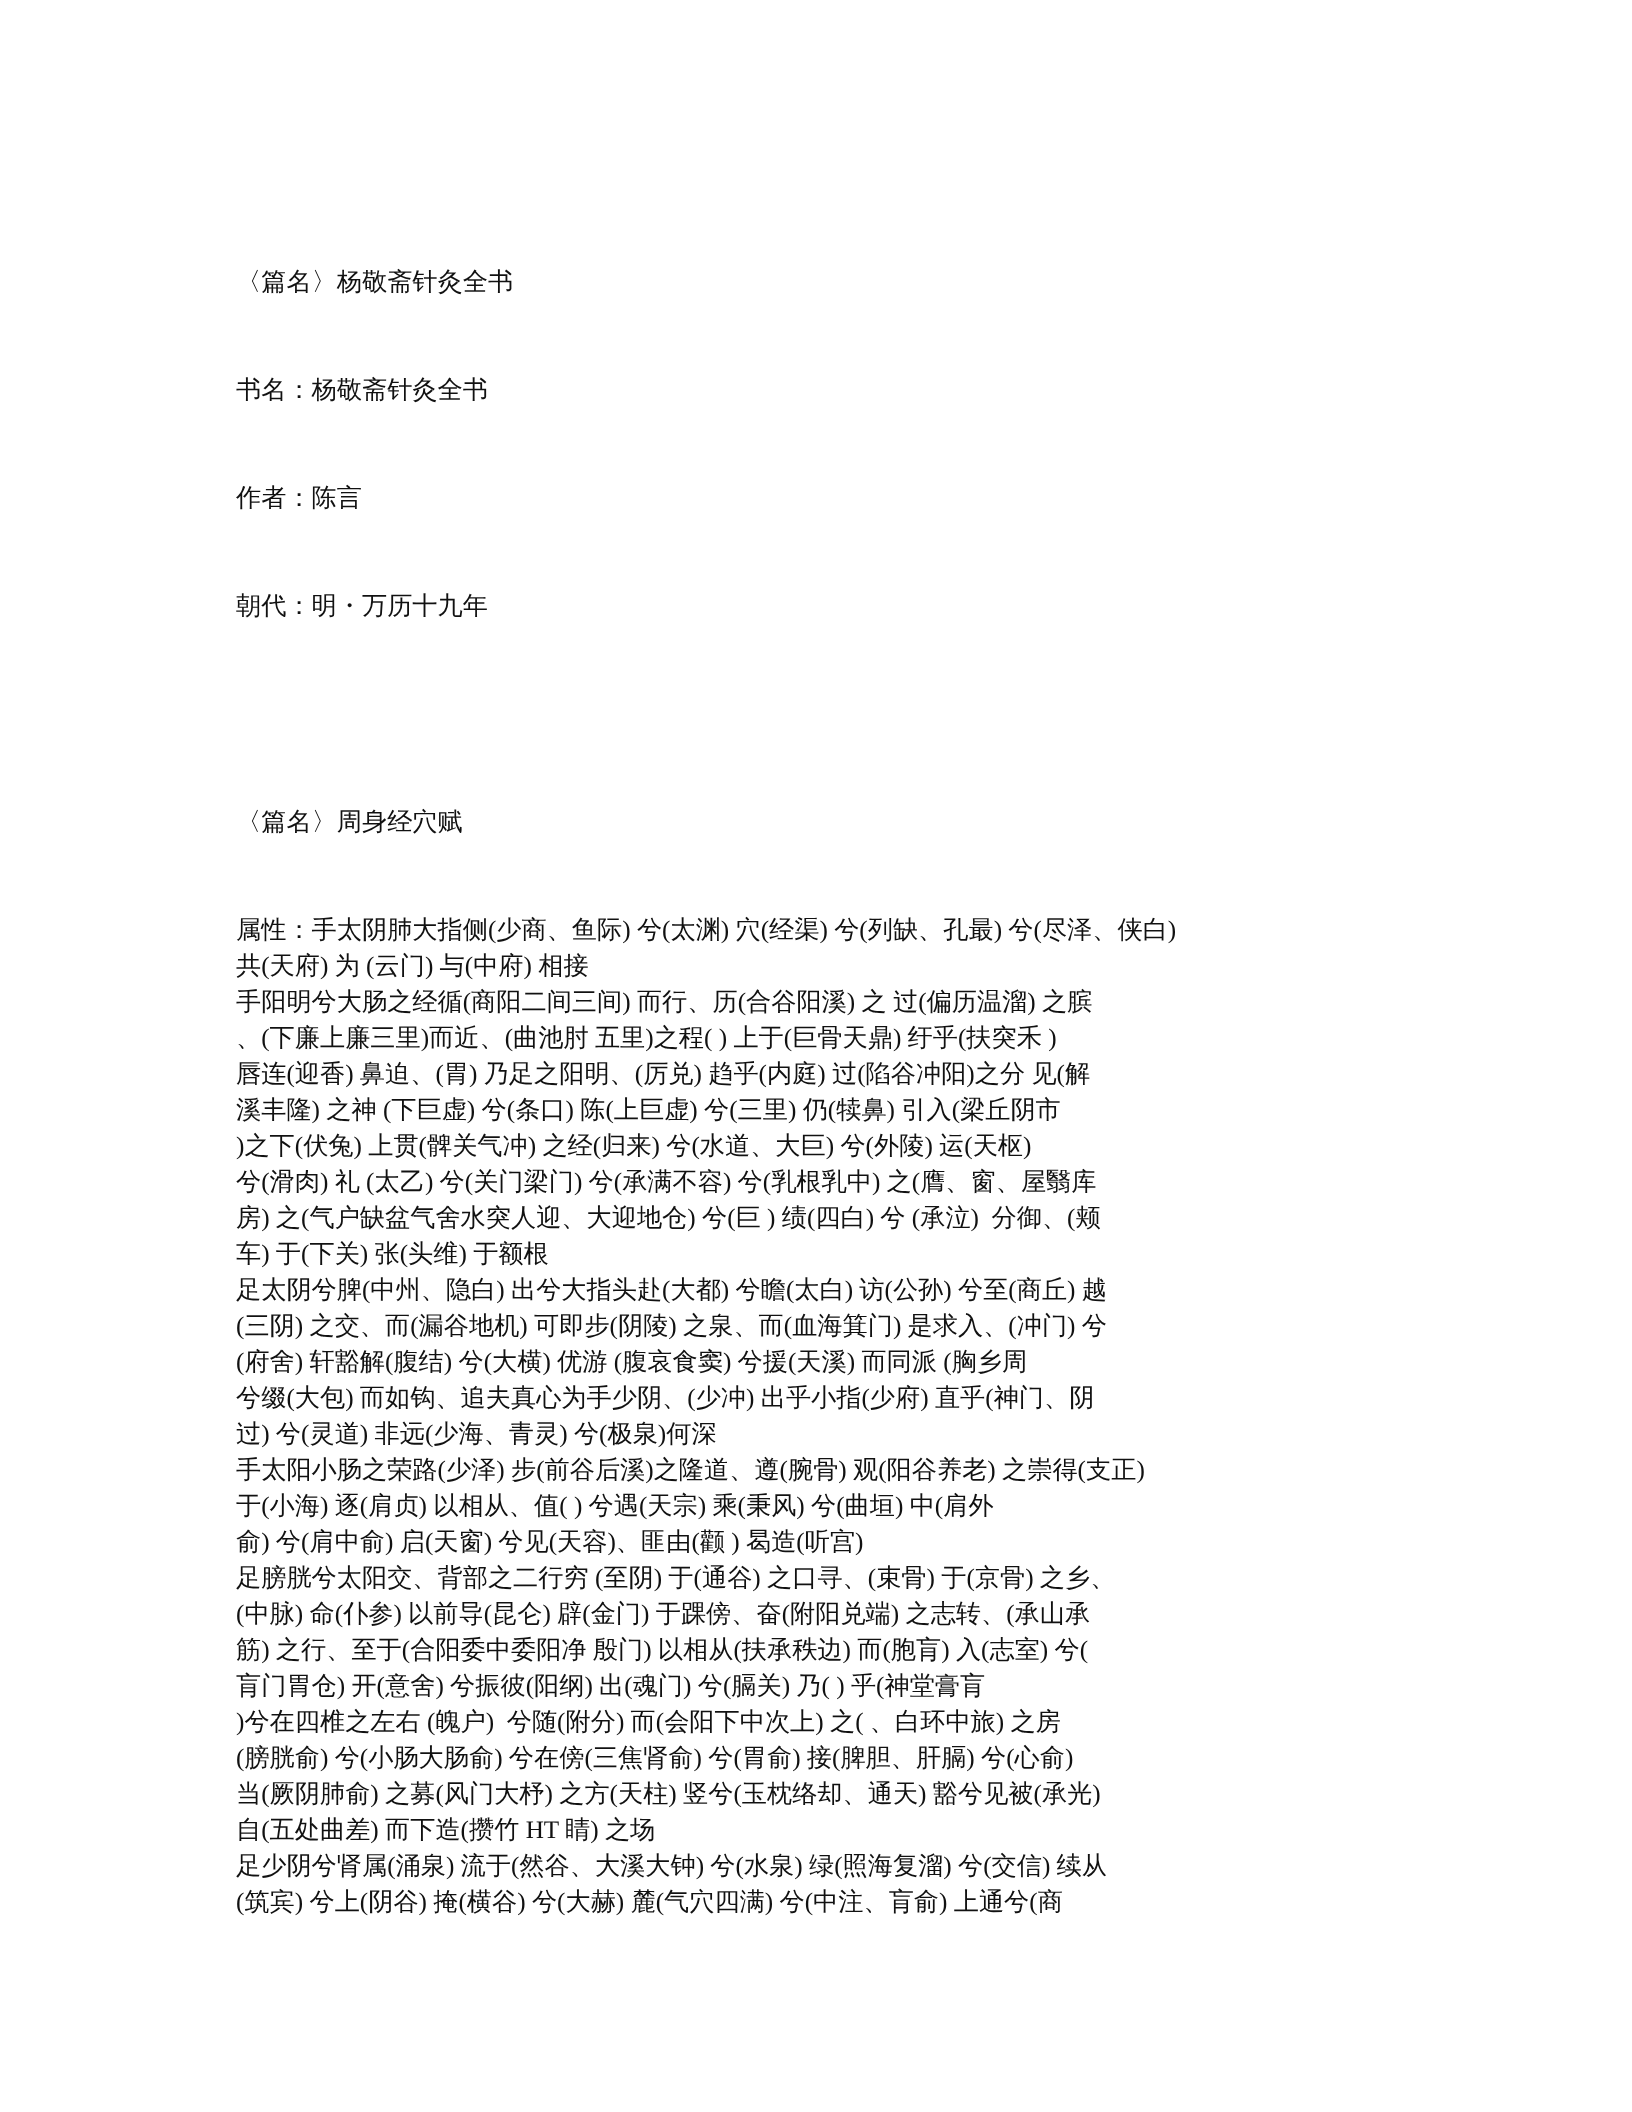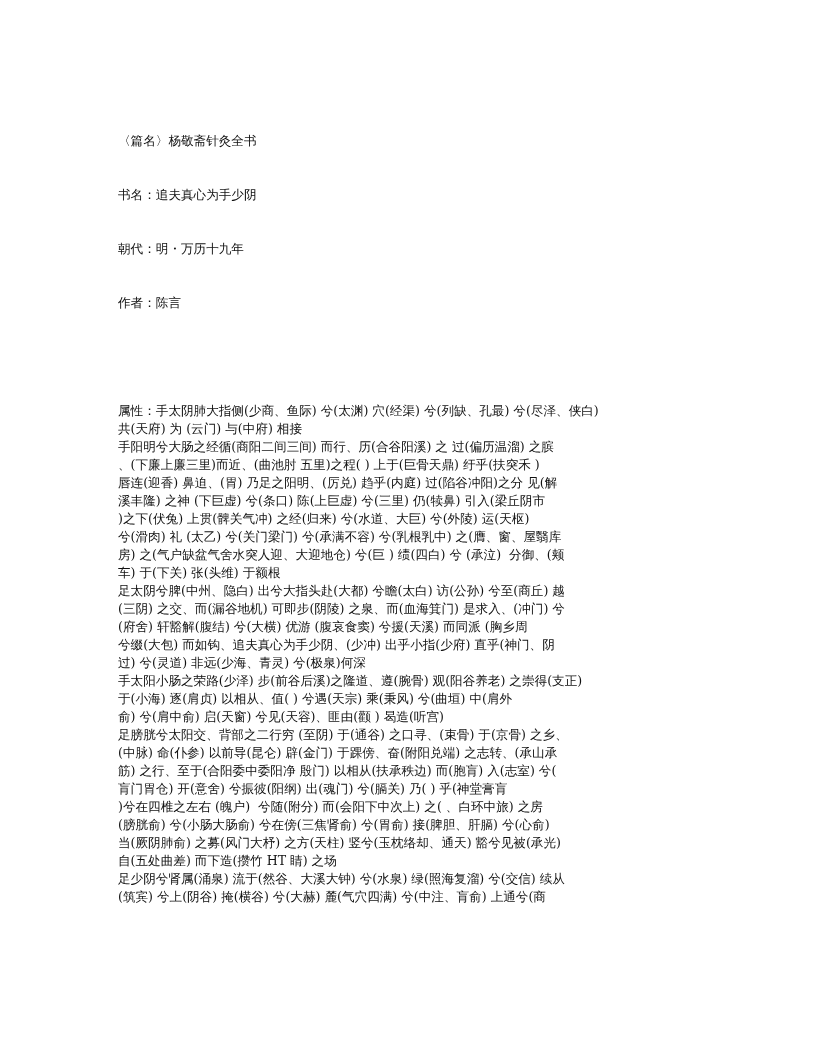--- a/index.html
+++ b/index.html
@@ -8,26 +8,27 @@
       position: absolute;
       left: 118px;
       top: 96px;
       width: 600px;
       font-family: "DejaVu Serif", "Liberation Serif", serif;
       font-size: 12.6px;
       line-height: 18px;
       color: #111111;
       white-space: pre;
     }
-    .line { display: block; height: 18px; }
+    .line { display: block; height: 18px; font-family: Liberation Serif, serif; }
     .blank { display: block; height: 18px; }
   </style>
 </head>
 <body>
 
 <div class="page">
   <span class="line">〈篇名〉杨敬斋针灸全书</span>
-  <span class="line">书名：追夫真心为手少阴</span>
+  <span class="line">书名：杨敬斋针灸全书</span>
+  <span class="line">作者：陈言</span>
   <span class="line">朝代：明・万历十九年</span>
-  <span class="line">作者：陈言</span>
   <span class="blank"></span>
+  <span class="line">〈篇名〉周身经穴赋</span>
   <div id="body-lines"><span class="line">属性：手太阴肺大指侧(少商、鱼际) 兮(太渊) 穴(经渠) 兮(列缺、孔最) 兮(尽泽、侠白)</span><span class="line">共(天府) 为 (云门) 与(中府) 相接</span><span class="line">手阳明兮大肠之经循(商阳二间三间) 而行、历(合谷阳溪) 之 过(偏历温溜) 之膑</span><span class="line">、(下廉上廉三里)而近、(曲池肘 五里)之程( ) 上于(巨骨天鼎) 纡乎(扶突禾 )</span><span class="line">唇连(迎香) 鼻迫、(胃) 乃足之阳明、(厉兑) 趋乎(内庭) 过(陷谷冲阳)之分 见(解</span><span class="line">溪丰隆) 之神 (下巨虚) 兮(条口) 陈(上巨虚) 兮(三里) 仍(犊鼻) 引入(梁丘阴市</span><span class="line">)之下(伏兔) 上贯(髀关气冲) 之经(归来) 兮(水道、大巨) 兮(外陵) 运(天枢)</span><span class="line">兮(滑肉) 礼 (太乙) 兮(关门梁门) 兮(承满不容) 兮(乳根乳中) 之(膺、窗、屋翳库</span><span class="line">房) 之(气户缺盆气舍水突人迎、大迎地仓) 兮(巨 ) 绩(四白) 兮 (承泣)  分御、(颊</span><span class="line">车) 于(下关) 张(头维) 于额根</span><span class="line">足太阴兮脾(中州、隐白) 出兮大指头赴(大都) 兮瞻(太白) 访(公孙) 兮至(商丘) 越</span><span class="line">(三阴) 之交、而(漏谷地机) 可即步(阴陵) 之泉、而(血海箕门) 是求入、(冲门) 兮</span><span class="line">(府舍) 轩豁解(腹结) 兮(大横) 优游 (腹哀食窦) 兮援(天溪) 而同派 (胸乡周</span><span class="line">兮缀(大包) 而如钩、追夫真心为手少阴、(少冲) 出乎小指(少府) 直乎(神门、阴</span><span class="line">过) 兮(灵道) 非远(少海、青灵) 兮(极泉)何深</span><span class="line">手太阳小肠之荣路(少泽) 步(前谷后溪)之隆道、遵(腕骨) 观(阳谷养老) 之崇得(支正)</span><span class="line">于(小海) 逐(肩贞) 以相从、值( ) 兮遇(天宗) 乘(秉风) 兮(曲垣) 中(肩外</span><span class="line">俞) 兮(肩中俞) 启(天窗) 兮见(天容)、匪由(颧 ) 曷造(听宫)</span><span class="line">足膀胱兮太阳交、背部之二行穷 (至阴) 于(通谷) 之口寻、(束骨) 于(京骨) 之乡、</span><span class="line">(中脉) 命(仆参) 以前导(昆仑) 辟(金门) 于踝傍、奋(附阳兑端) 之志转、(承山承</span><span class="line">筋) 之行、至于(合阳委中委阳净 殷门) 以相从(扶承秩边) 而(胞肓) 入(志室) 兮(</span><span class="line">肓门胃仓) 开(意舍) 兮振彼(阳纲) 出(魂门) 兮(膈关) 乃( ) 乎(神堂膏肓</span><span class="line">)兮在四椎之左右 (魄户)  兮随(附分) 而(会阳下中次上) 之( 、白环中旅) 之房</span><span class="line">(膀胱俞) 兮(小肠大肠俞) 兮在傍(三焦肾俞) 兮(胃俞) 接(脾胆、肝膈) 兮(心俞)</span><span class="line">当(厥阴肺俞) 之募(风门大杼) 之方(天柱) 竖兮(玉枕络却、通天) 豁兮见被(承光)</span><span class="line">自(五处曲差) 而下造(攒竹 HT 睛) 之场</span><span class="line">足少阴兮肾属(涌泉) 流于(然谷、大溪大钟) 兮(水泉) 绿(照海复溜) 兮(交信) 续从</span><span class="line">(筑宾) 兮上(阴谷) 掩(横谷) 兮(大赫) 麓(气穴四满) 兮(中注、肓俞) 上通兮(商</span></div>
 </div>
 
 </body></html>

